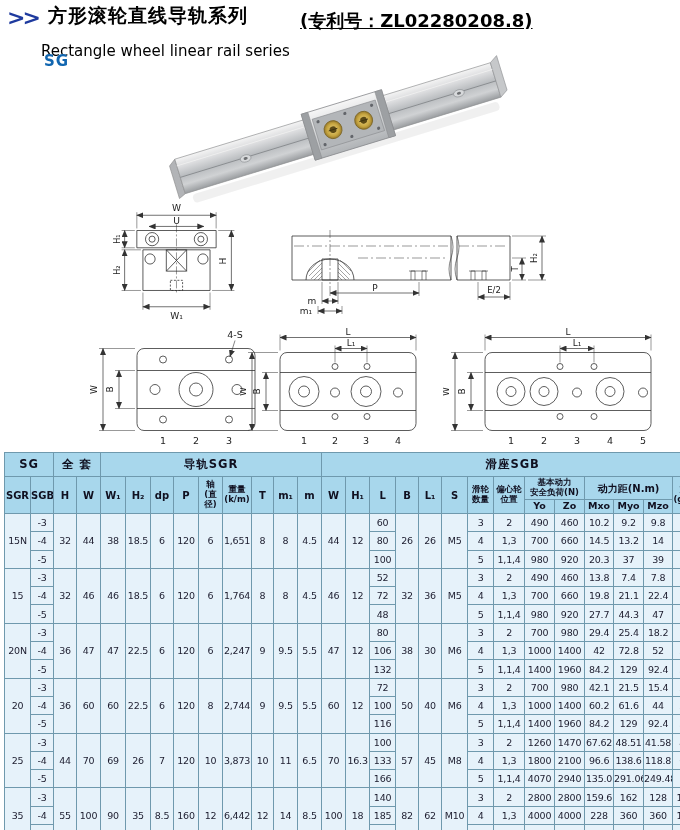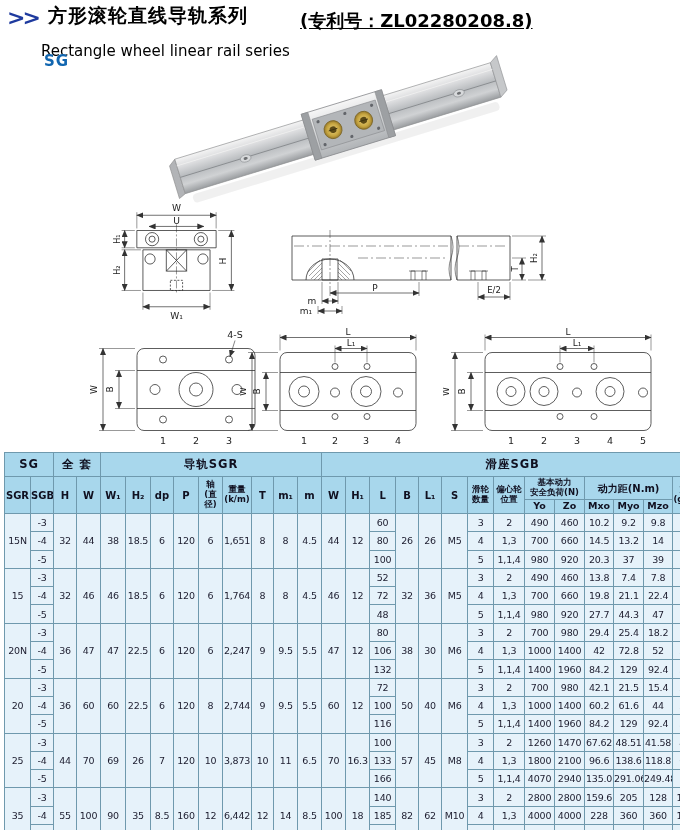--- a/index.html
+++ b/index.html
@@ -695,21 +695,21 @@
         <td rowspan="3">18</td>
         <td>140</td>
         <td rowspan="3">82</td>
         <td rowspan="3">62</td>
         <td rowspan="3">M10</td>
         <td>3</td>
         <td>2</td>
         <td>2800</td>
         <td>2800</td>
         <td>159.6</td>
-        <td>205</td>
+        <td>162</td>
         <td>128</td>
         <td>1100</td>
       </tr>
       <tr>
         <td>-4</td>
         <td>185</td>
         <td>4</td>
         <td>1,3</td>
         <td>4000</td>
         <td>4000</td>

